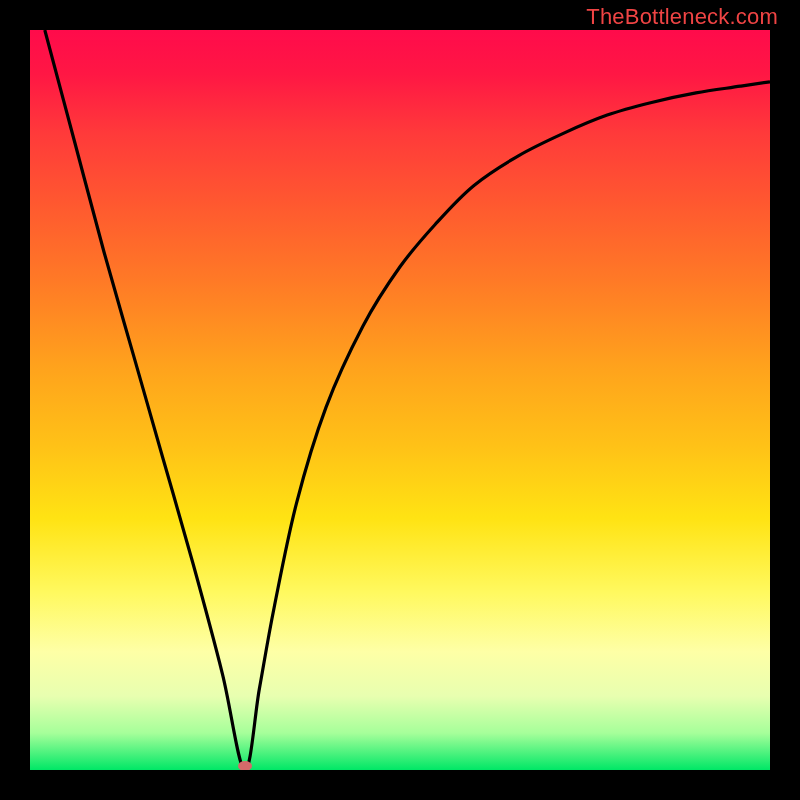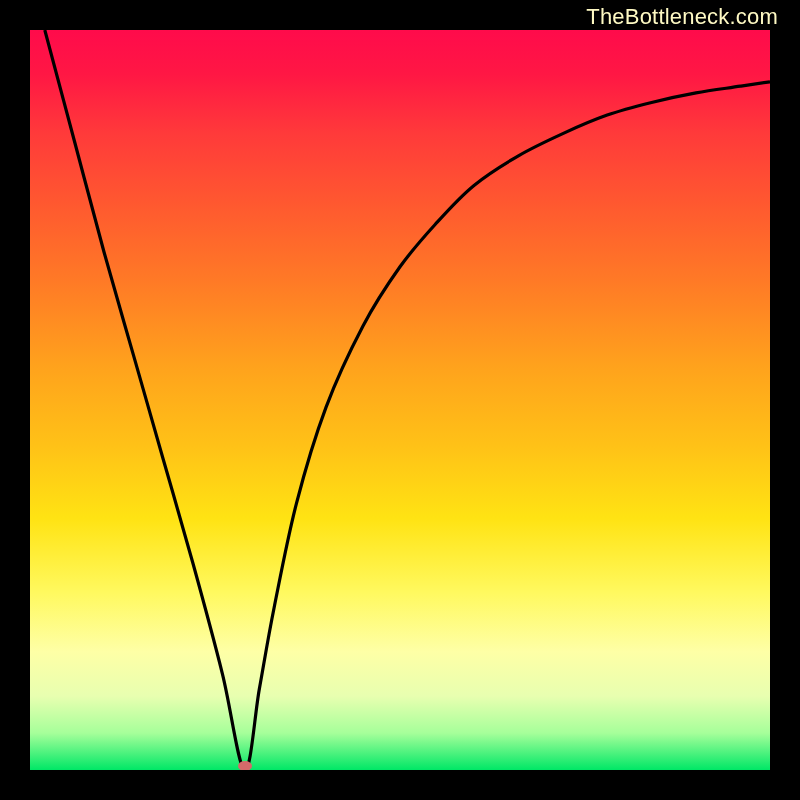--- a/index.html
+++ b/index.html
@@ -14,21 +14,21 @@
   .frame {
     position: relative;
     width: 800px;
     height: 800px;
     background: #000;
   }
   .watermark {
     position: absolute;
     top: 4px;
     right: 22px;
-    color: #fef9c3;
+    color: #ef4444;
     font-size: 22px;
     font-weight: 500;
     letter-spacing: 0.2px;
     z-index: 5;
   }
   .plot-area {
     position: absolute;
     left: 30px;
     top: 30px;
     width: 740px;

